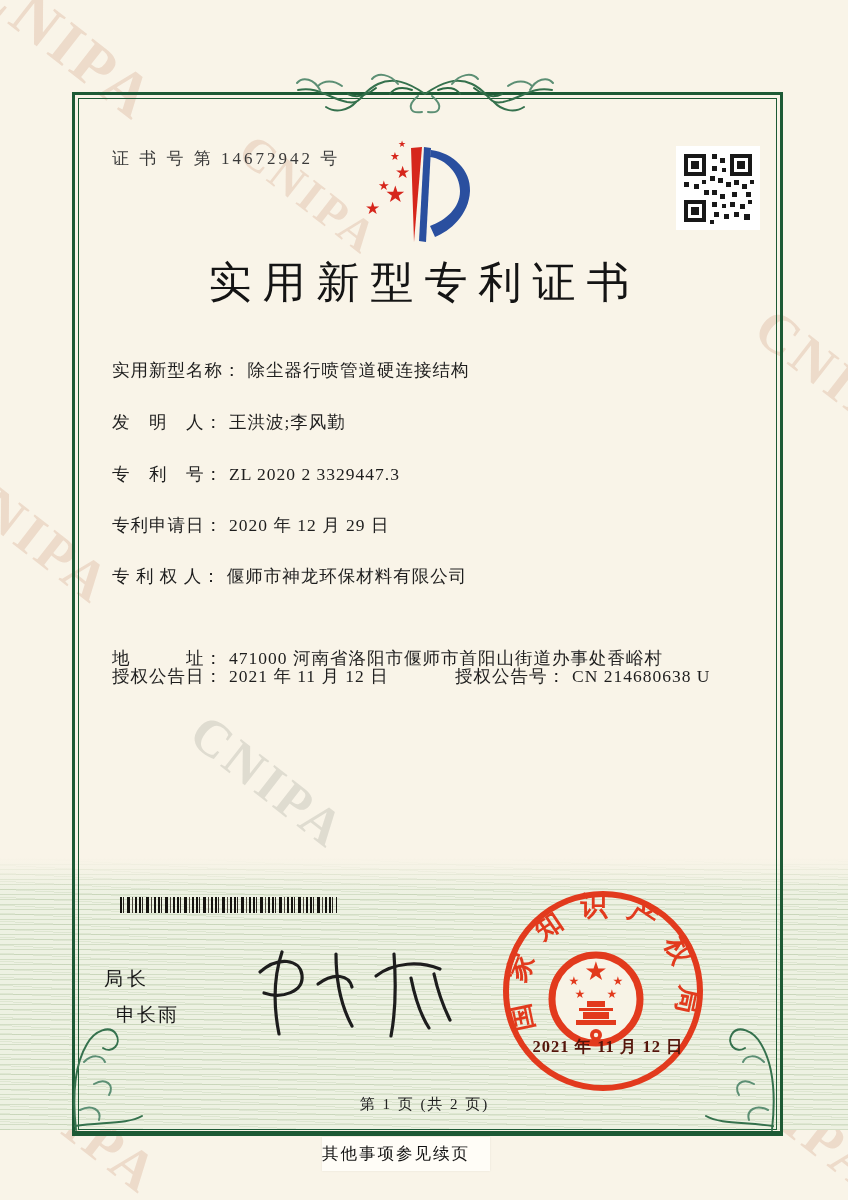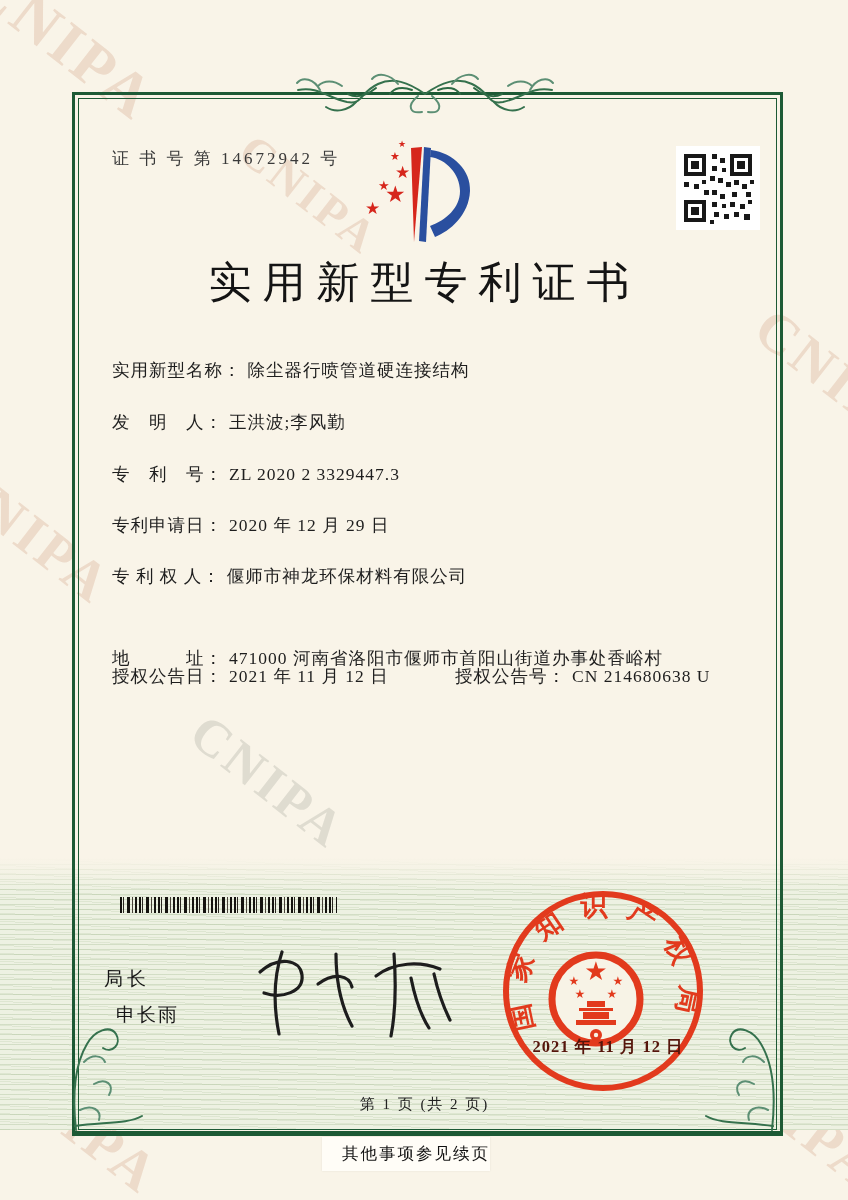--- a/index.html
+++ b/index.html
@@ -76,21 +76,21 @@
   
   .seal{position:absolute; left:497px; top:885px; width:212px; height:212px;}
   .seal-date{
     position:absolute; left:528px; top:1036px; width:160px; text-align:center;
     font-size:16.5px; letter-spacing:1px; color:#55150b; font-weight:bold;
   }
   
   .pageinfo{position:absolute; left:72px; top:1095px; width:705px; text-align:center; font-size:15px; letter-spacing:2px; color:#222;}
   .contbox{
     position:absolute; left:322px; top:1137px; width:168px; height:34px;
-    background:#fffdf7; text-align:right; line-height:34px;
+    background:#fffdf7; text-align:left; line-height:34px;
     font-size:16.5px; letter-spacing:2px; color:#111; box-shadow:0 0 2px rgba(0,0,0,0.08);
   }
   .orn{position:absolute;}
   svg{display:block;}
 </style>
 </head>
 <body>
 
 <div class="page">
 

